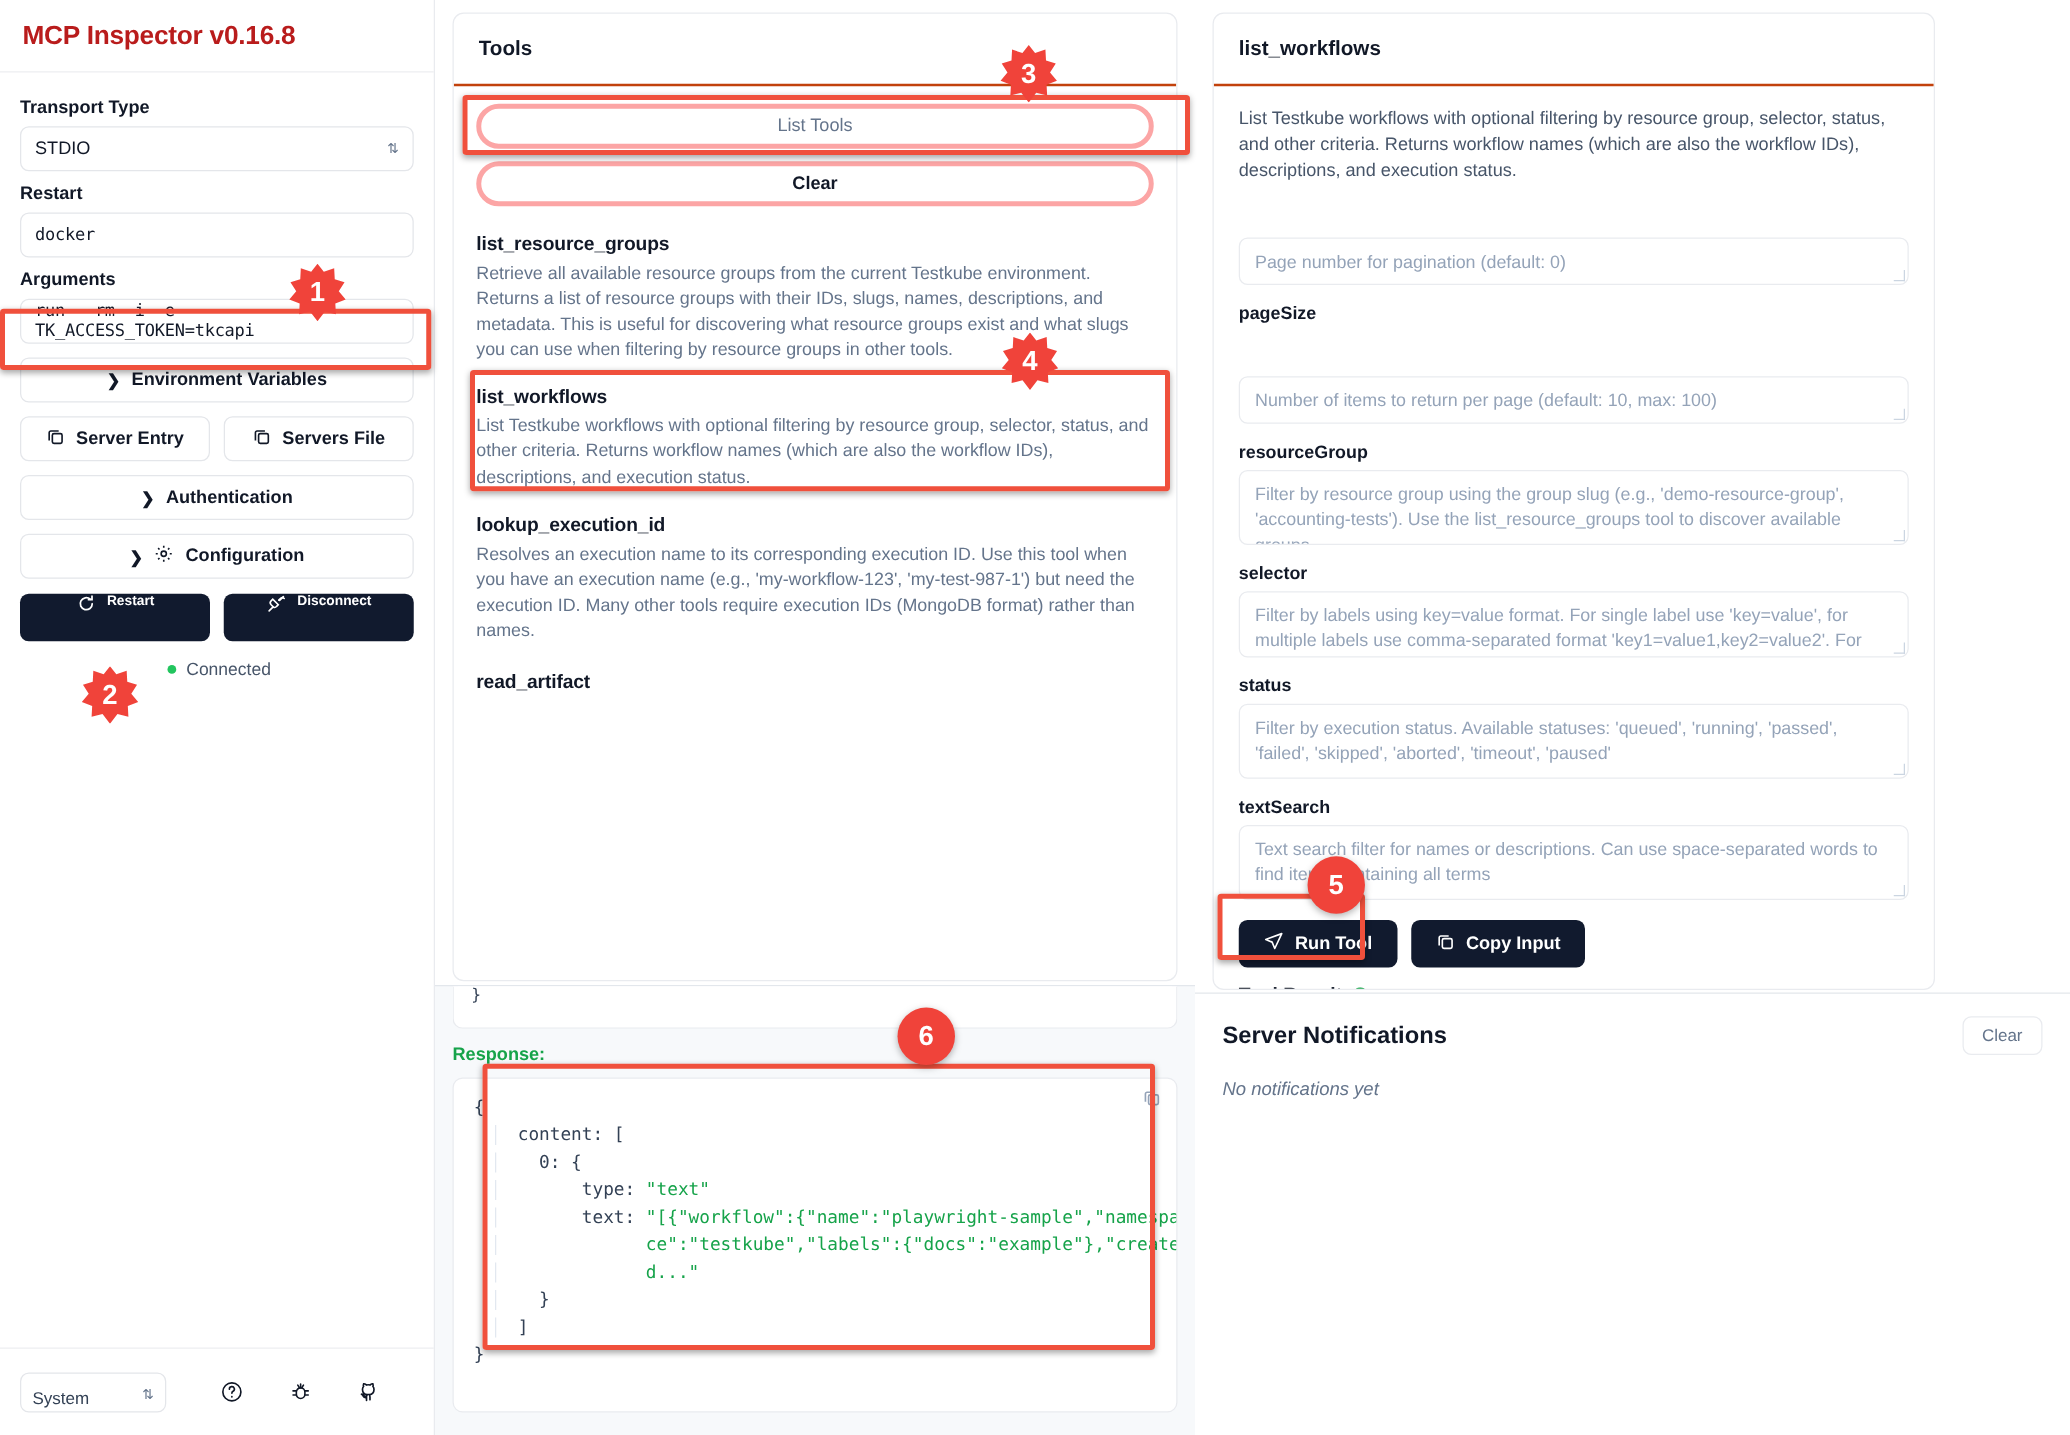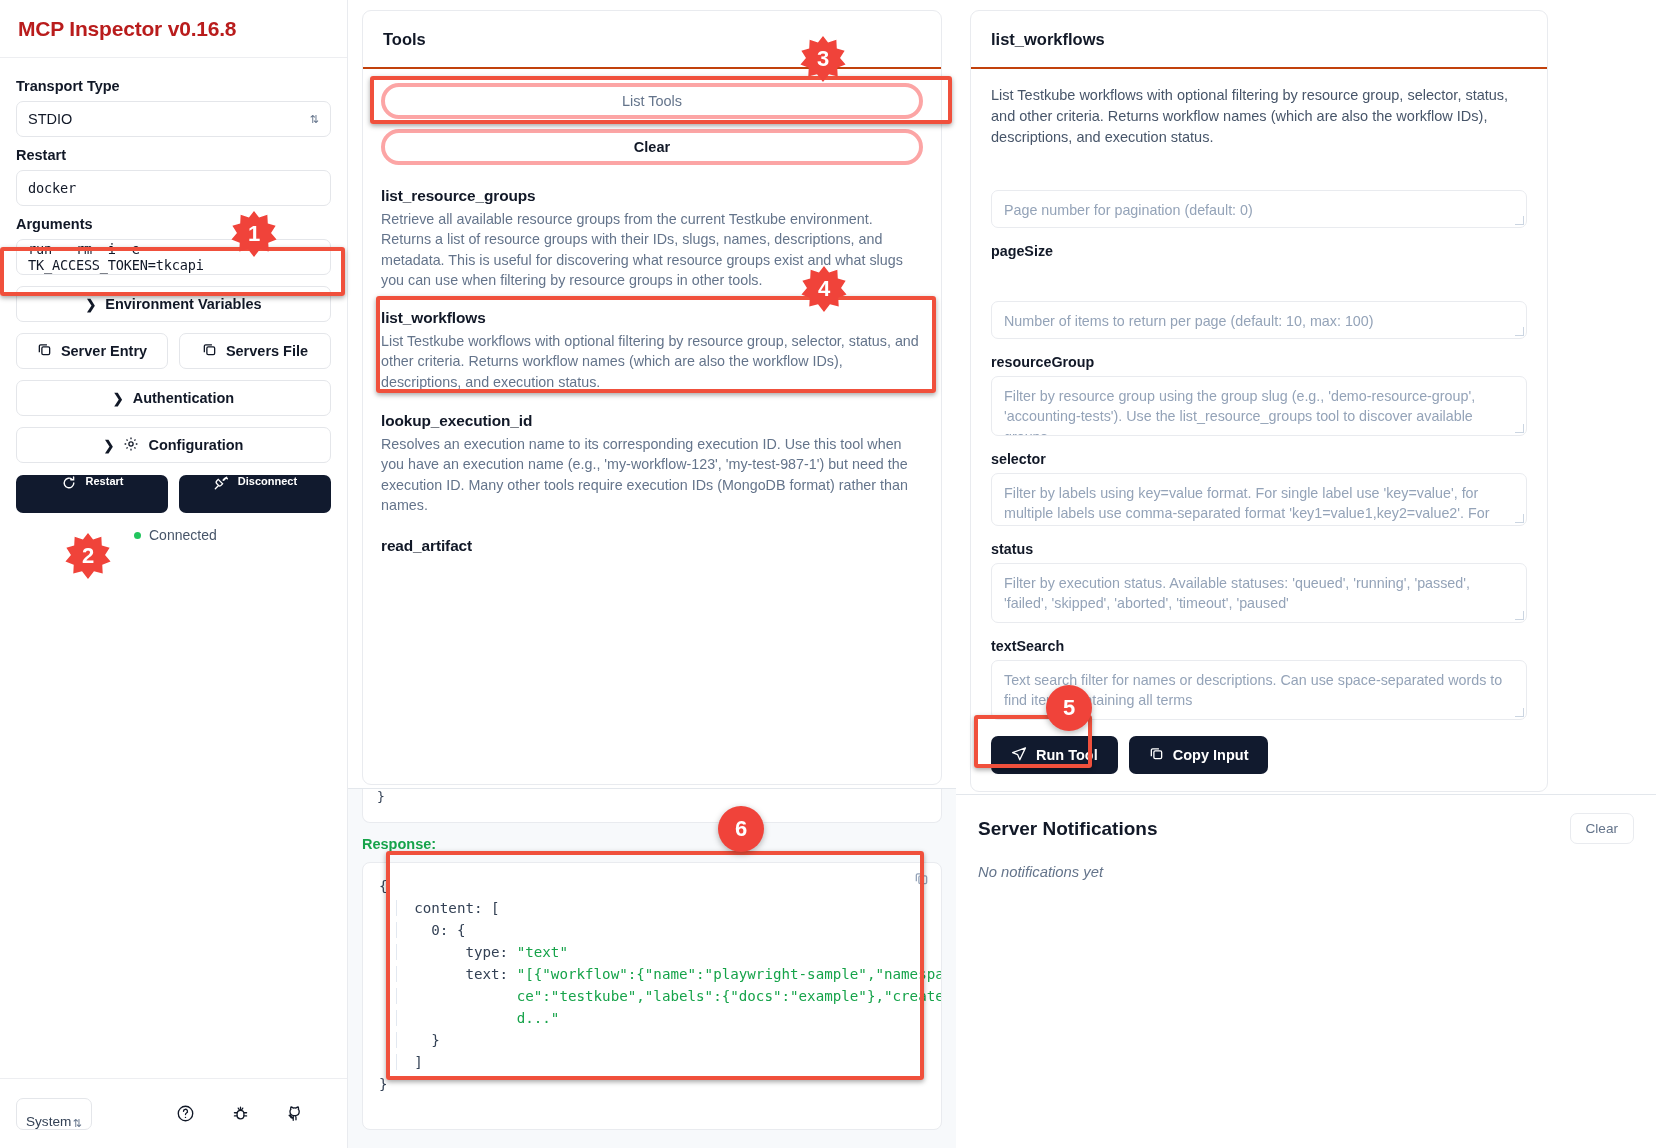--- a/index.html
+++ b/index.html
@@ -66,23 +66,23 @@
   .dot { width: 7px; height: 7px; border-radius: 50%; background: #22c55e; display: inline-block; }
   .conn-text { font-size: 14px; color: #475569; }
 
   .sidebar-foot {
     margin-top: auto;
     border-top: 1px solid #edeef1;
     height: 70px;
     display: flex; align-items: center; padding: 0 16px;
   }
   .sys-select {
-    width: 76px; height: 32px; border: 1px solid #e4e6ea; border-radius: 7px;
-    display: flex; align-items: flex-end; justify-content: space-between;
-    padding: 0 9px; font-size: 13.6px; color: #334155; background: #fff; cursor: pointer;
+    width: 117px; height: 32px; border: 1px solid #e4e6ea; border-radius: 7px;
+    display: flex; align-items: flex-start; justify-content: space-between;
+    padding: 12px 9px; font-size: 13.6px; color: #334155; background: #fff; cursor: pointer;
   }
   .foot-icons { margin-left: auto; display: flex; gap: 36px; padding-right: 26px; }
   .foot-icon { color: #111827; cursor: pointer; display: flex; align-items: center; }
 
   
   .middle { width: 608px; position: relative; height: 1148px; background: #fff; }
   .tools-card {
     position: absolute; left: 14px; top: 10px; width: 580px; height: 775px;
     border: 1px solid #e9ebef; border-radius: 9px; background: #fff;
     display: flex; flex-direction: column; overflow: hidden;

